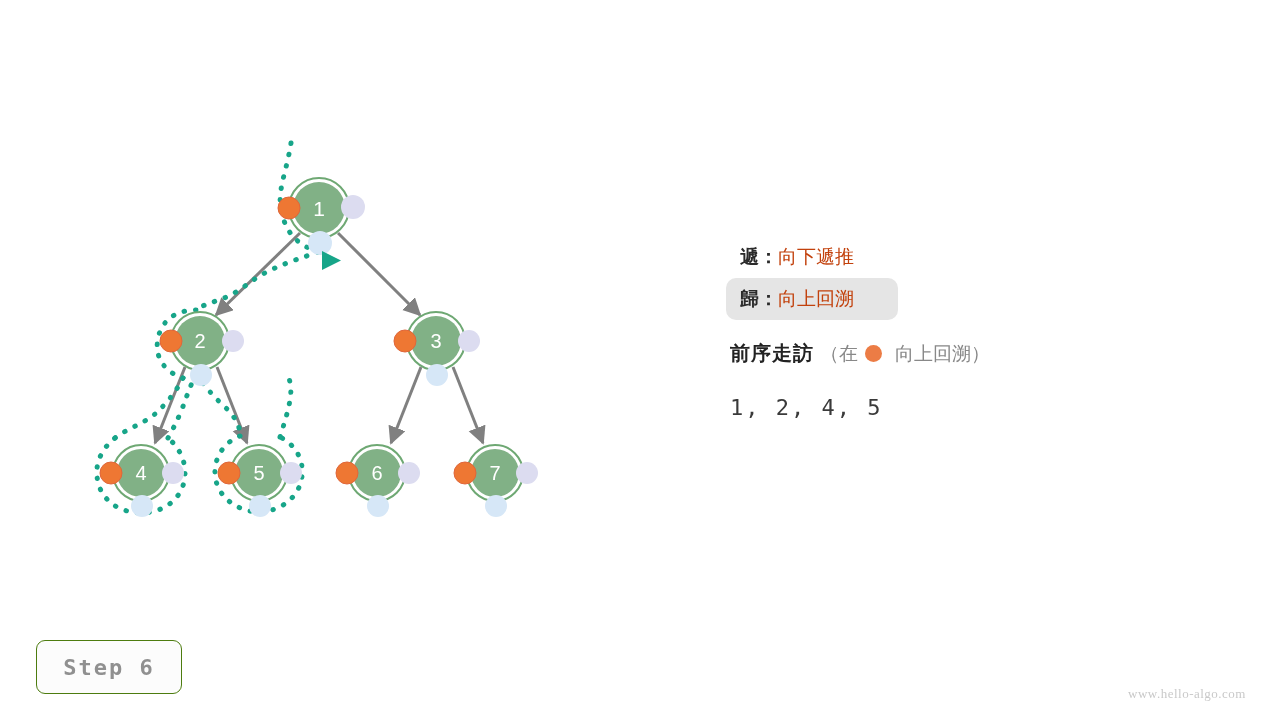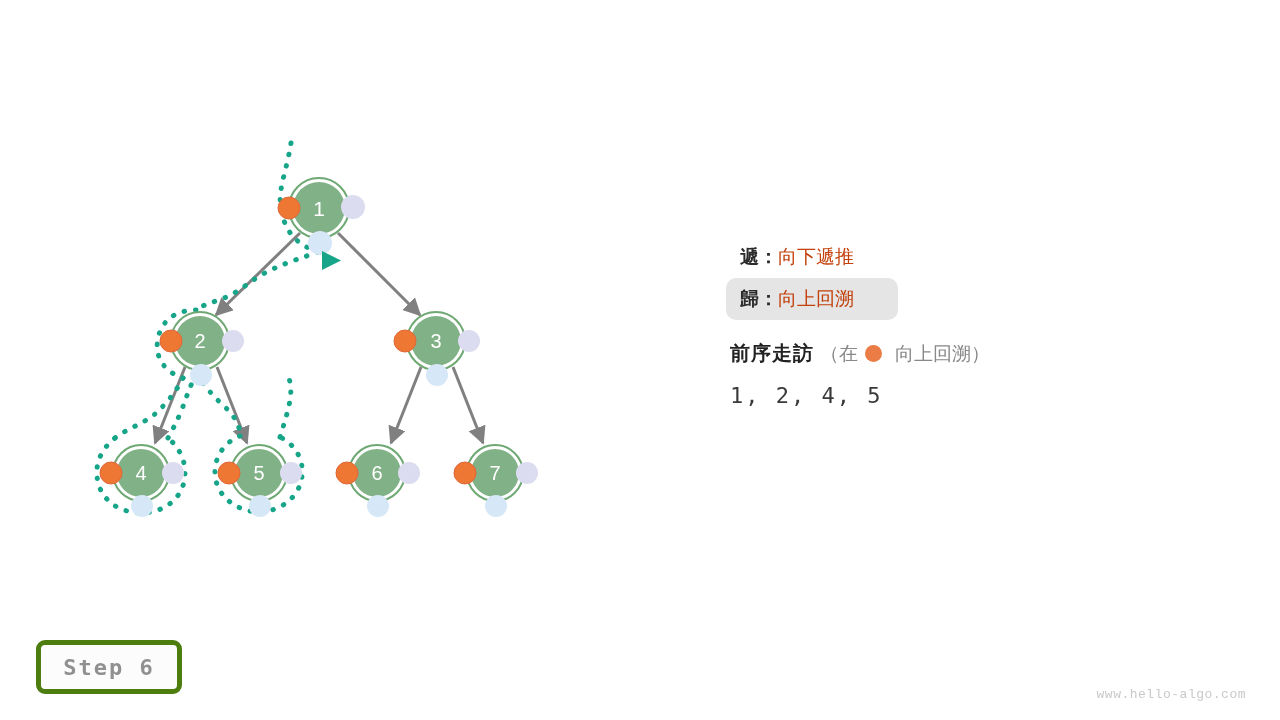--- a/index.html
+++ b/index.html
@@ -81,54 +81,54 @@
   .legend-dot {
     display: inline-block;
     width: 17px;
     height: 17px;
     border-radius: 50%;
     background: #ec7c45;
     margin: 0 7px;
     vertical-align: middle;
   }
   .order-seq {
-    margin-top: 16px;
+    margin-top: 28px;
     font-family: "DejaVu Sans Mono", "Liberation Mono", monospace;
     font-size: 22px;
     color: #3a3a3a;
     letter-spacing: 2px;
   }
 
   
   .step-badge {
     position: absolute;
     left: 36px;
     top: 640px;
     width: 146px;
     height: 54px;
-    border: 5px solid #4d7c0f;
+    border: 1px solid #4d7c0f;
     border-radius: 9px;
     background: #fcfcfc;
     display: flex;
     align-items: center;
     justify-content: center;
     font-family: "DejaVu Sans Mono", "Liberation Mono", monospace;
     font-size: 22px;
     font-weight: bold;
     color: #909090;
     letter-spacing: 2px;
     box-sizing: border-box;
   }
 
   
   .footer-url {
     position: absolute;
     right: 34px;
     bottom: 18px;
-    font-family: Liberation Mono, monospace;
+    font-family: Liberation Serif, serif;
     font-size: 13px;
     color: #c9c9c9;
     letter-spacing: 0.5px;
     margin-top: 32px;
   }
 </style>
 </head>
 <body>
 
 <svg id="tree-canvas" viewBox="0 0 1280 720">

